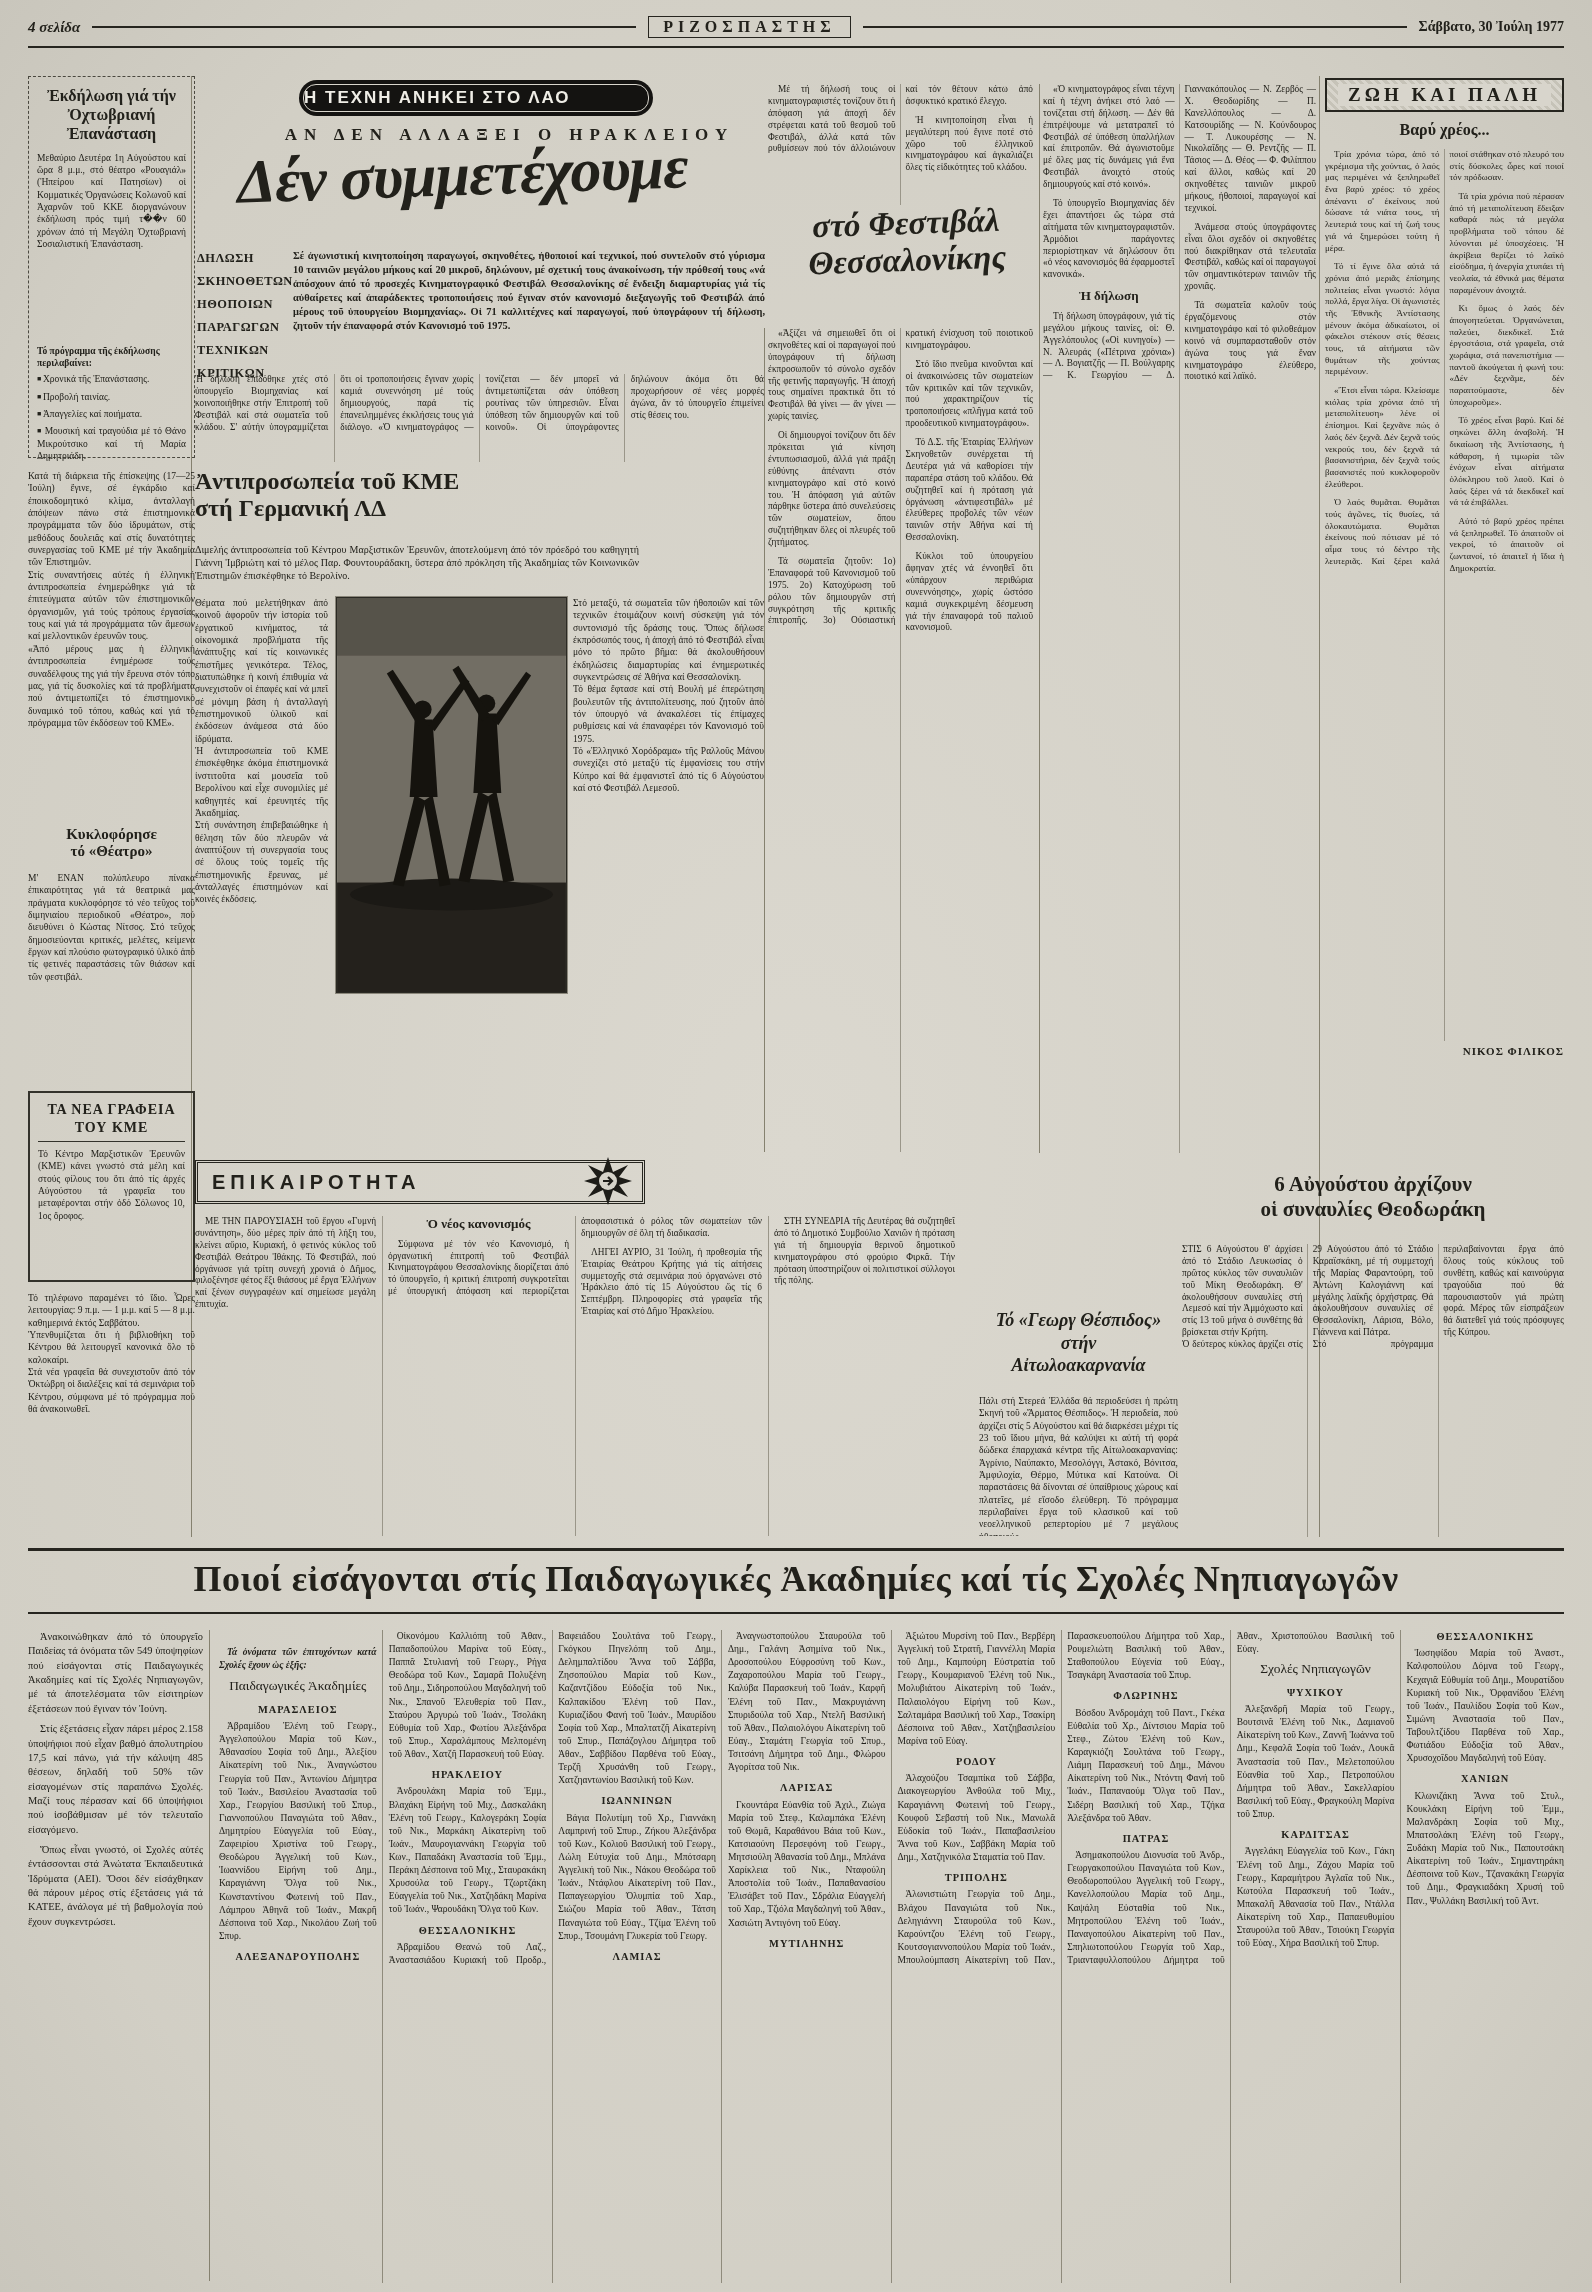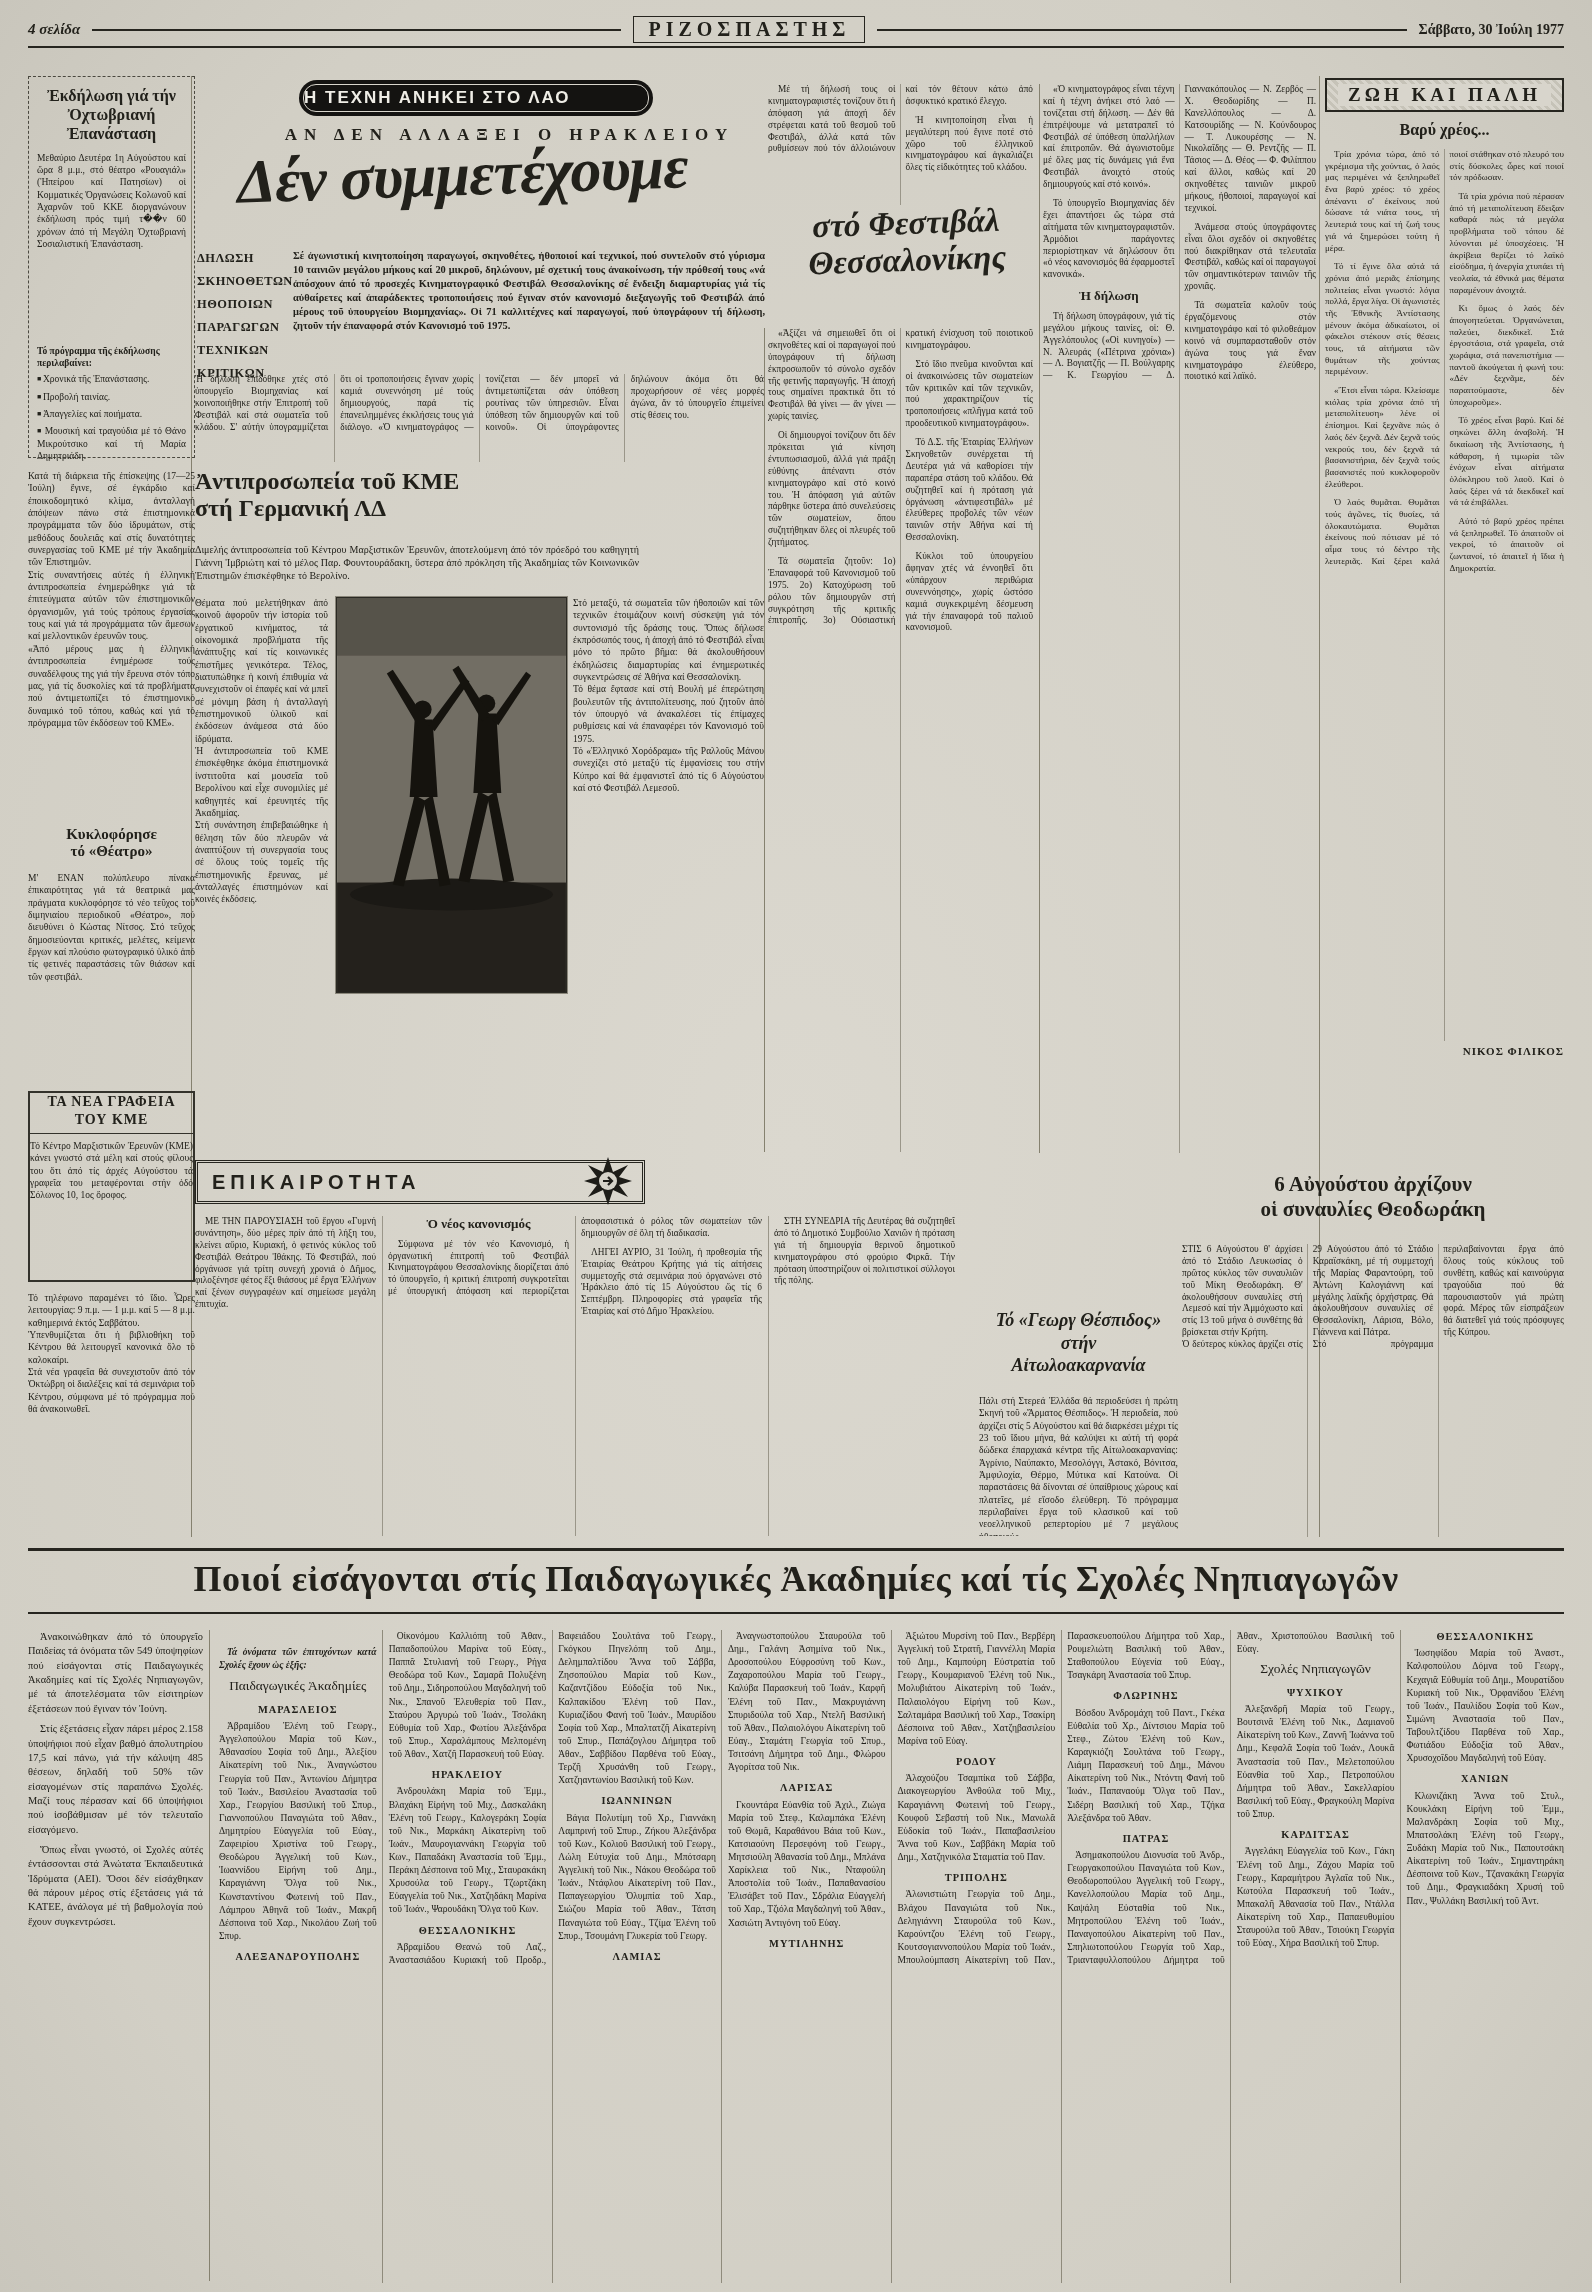--- a/index.html
+++ b/index.html
@@ -18,35 +18,35 @@
   .fp{margin:0 0 7px;text-indent:10px;text-align:justify;}
   .sub2{font-weight:bold;font-size:13px;text-align:center;margin:6px 0;text-indent:0;break-inside:avoid;}
   .decl{font-weight:bold;font-size:12.4px;margin:0 0 8px;letter-spacing:0.5px;}
   .bullet{margin:0 0 5px;text-align:justify;}
   .bullet::before{content:"■ ";font-size:7px;vertical-align:1px;}
   .vrule{position:absolute;width:1px;background:#85816f;}
   .hrule{position:absolute;background:#26251f;}
   .masthead{position:absolute;left:28px;top:16px;width:1536px;display:flex;align-items:center;gap:12px;}
   .mh-rule{flex:1;height:2px;background:#26251f;}
   .mh-page{font-weight:bold;font-style:italic;font-size:15px;white-space:nowrap;}
-  .mh-title{border:1.6px solid #26251f;padding:1px 14px;font-weight:bold;font-size:20px;letter-spacing:5px;white-space:nowrap;}
+  .mh-title{border:1.6px solid #26251f;padding:1px 14px;font-weight:bold;font-size:16px;letter-spacing:5px;white-space:nowrap;}
   .mh-date{font-weight:bold;font-size:14px;white-space:nowrap;}
   .event-box{box-sizing:border-box;border:1.6px dashed #4a483f;padding:9px 8px;}
   .event-title{font-weight:bold;font-size:16px;text-align:center;line-height:1.2;margin-bottom:8px;}
   .banner-outer{background:#141311;border-radius:18px;padding:4px;}
   .banner-inner{border:1.5px solid #d8d5cc;border-radius:13px;color:#efede6;font-weight:bold;
     font-size:17px;letter-spacing:2px;text-align:left;padding:3px 0;font-family:"Liberation Sans",sans-serif;}
   .kicker{text-align:center;font-weight:bold;font-size:17px;letter-spacing:7px;}
   .headline-main{font-style:italic;font-weight:bold;font-size:62px;white-space:nowrap;transform:rotate(-2deg);letter-spacing:-1px;}
   .headline-sub{font-style:italic;font-weight:bold;font-size:33px;line-height:1.12;text-align:center;transform:rotate(-2deg);white-space:pre-line;}
   .intro-par{font-size:10.4px;line-height:1.34;font-weight:bold;}
   .kme-head{font-weight:bold;font-size:24px;line-height:1.12;white-space:pre-line;}
   .kme-intro{font-size:10px;line-height:1.3;font-weight:normal;margin-top:12px;}
   .sec-head-sm{font-weight:bold;font-size:15px;text-align:center;line-height:1.15;white-space:pre-line;}
-  .nea-box{box-sizing:border-box;border:2px solid #33322b;}
+  .nea-box{box-sizing:border-box;border:2px solid #33322b;padding:8px;}
   .nea-title{font-weight:bold;font-size:14px;text-align:center;letter-spacing:1px;line-height:1.25;border-bottom:1px solid #33322b;padding-bottom:5px;margin-bottom:6px;white-space:pre-line;}
   .photo-frame{border:1px solid #2a2923;box-shadow:0 0 0 1px #8a867a;}
   .caption{font-size:9.2px;font-style:italic;line-height:1.3;}
   .epik-box{box-sizing:border-box;border:3px double #26251f;display:flex;align-items:center;padding:0 14px;}
   .epik-title{font-weight:bold;font-size:20px;letter-spacing:5px;font-family:"Liberation Sans",sans-serif;}
   .zoi-box{box-sizing:border-box;border:2px solid #26251f;
     background:repeating-linear-gradient(45deg,#c6c3b8 0 3px,#d8d5cc 3px 6px);
     display:flex;align-items:center;justify-content:center;}
   .zoi-title{font-weight:bold;font-size:19px;letter-spacing:4px;background:#d8d5cc;padding:0 10px;}
   .zoi-sub{font-weight:bold;font-size:16px;text-align:center;}

